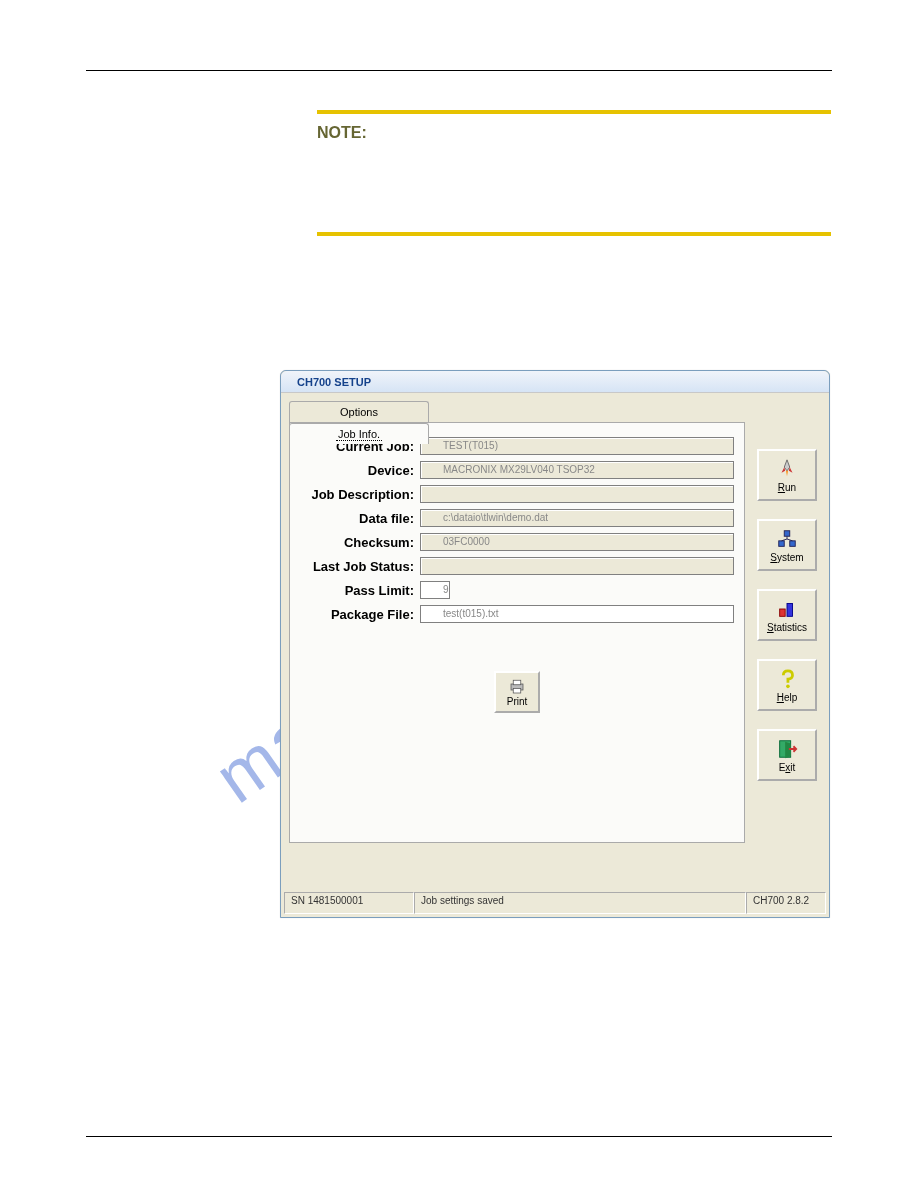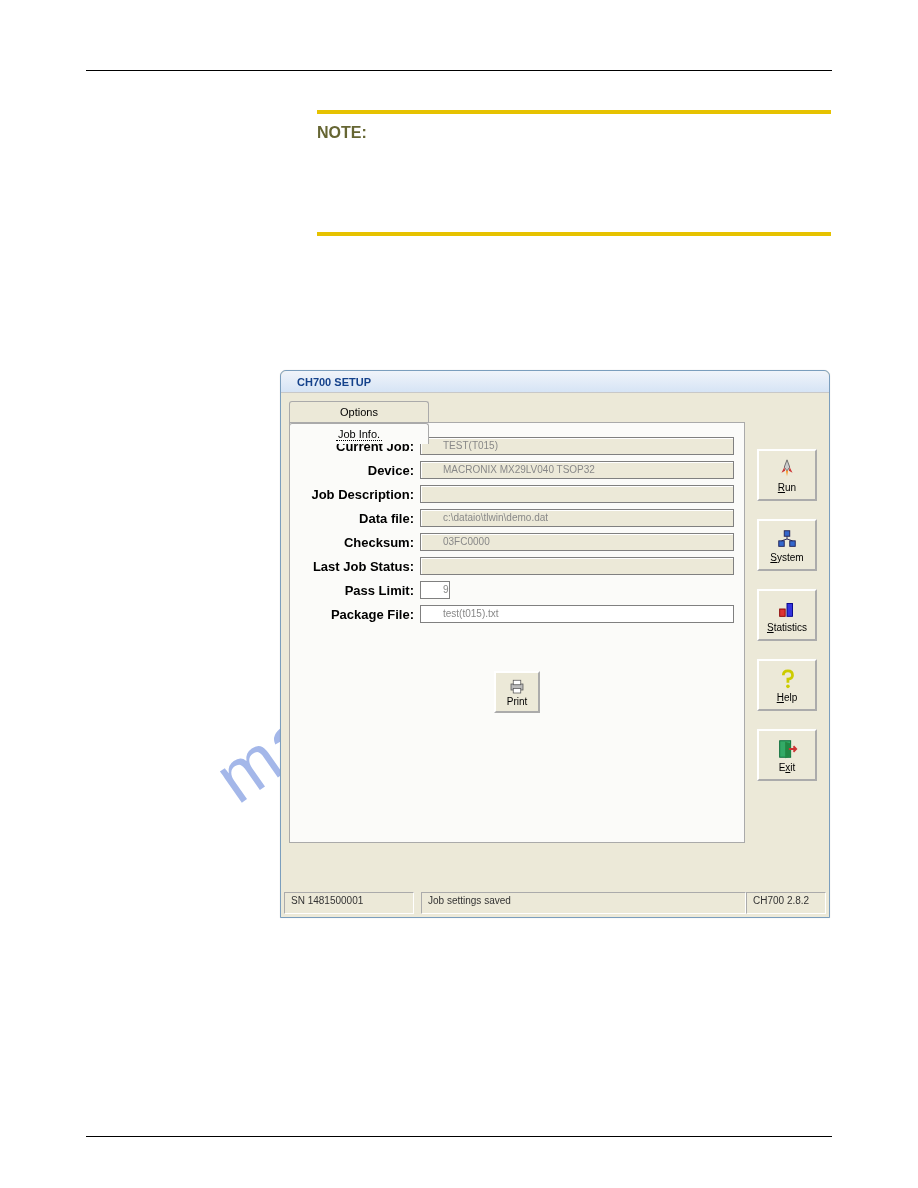--- a/index.html
+++ b/index.html
@@ -215,21 +215,21 @@
     font-size: 10px;
     color: #333;
   }
   .scell {
     border: 1px inset #fff;
     padding: 1px 6px;
     line-height: 14px;
     background: #ece9d8;
   }
   .scell.c1 { width: 130px; }
-  .scell.c2 { flex: 1; margin-left: 7px; }
+  .scell.c2 { flex: 1; }
   .scell.c3 { width: 80px; }
 </style>
 </head>
 <body>
 
 <div class="page">
   <div class="hr-top"></div>
 
   <div class="note-block">
     <div class="note-rule"></div>

